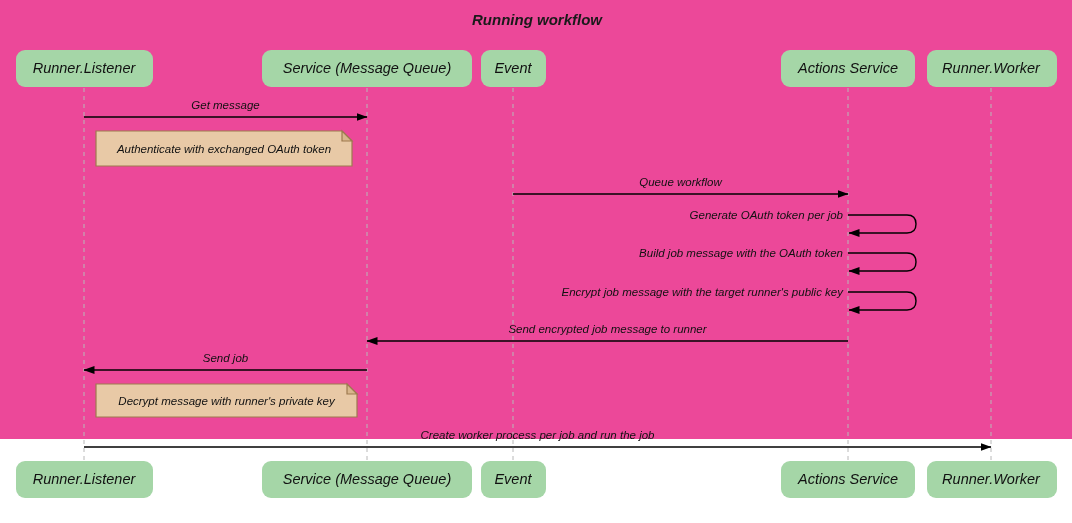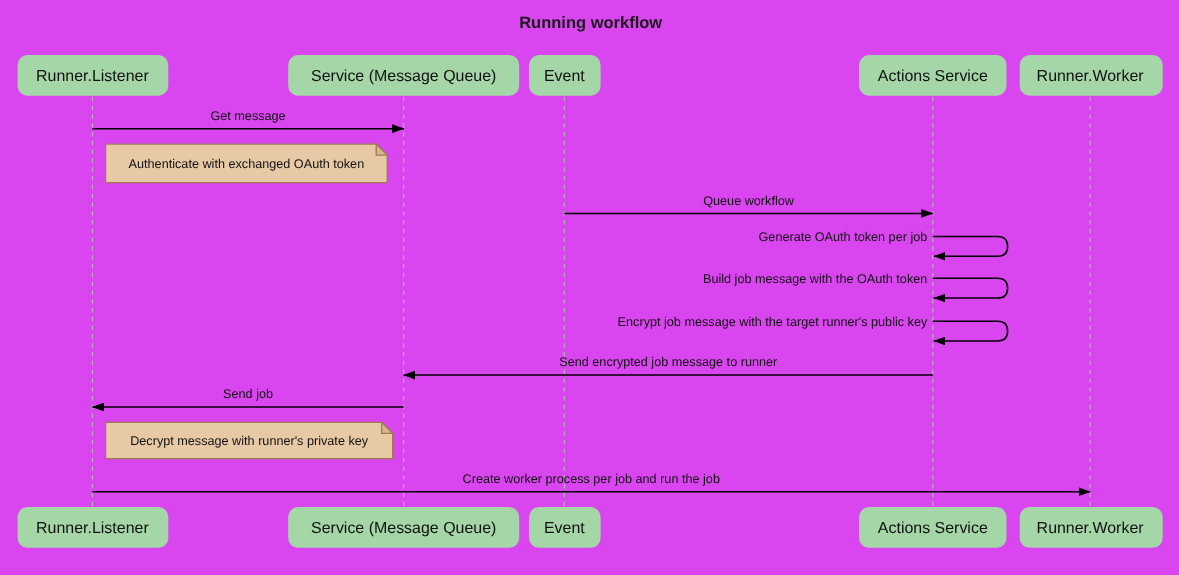--- a/index.html
+++ b/index.html
@@ -9,22 +9,23 @@
   }
   body {
     font-family: "Liberation Sans", sans-serif;
     width: 1072px;
     height: 523px;
     overflow: hidden;
   }
   #diagram-root {
     position: relative;
     width: 1072px;
-    height: 523px;
-    background: #d946ef;
+    height: 439px;
+    background: #ec4899;
+    font-style: italic;
   }
   svg#sequence-svg {
     position: absolute;
     top: 0;
     left: 0;
     width: 1072px;
     height: 523px;
     display: block;
   }
   .diagram-title {

